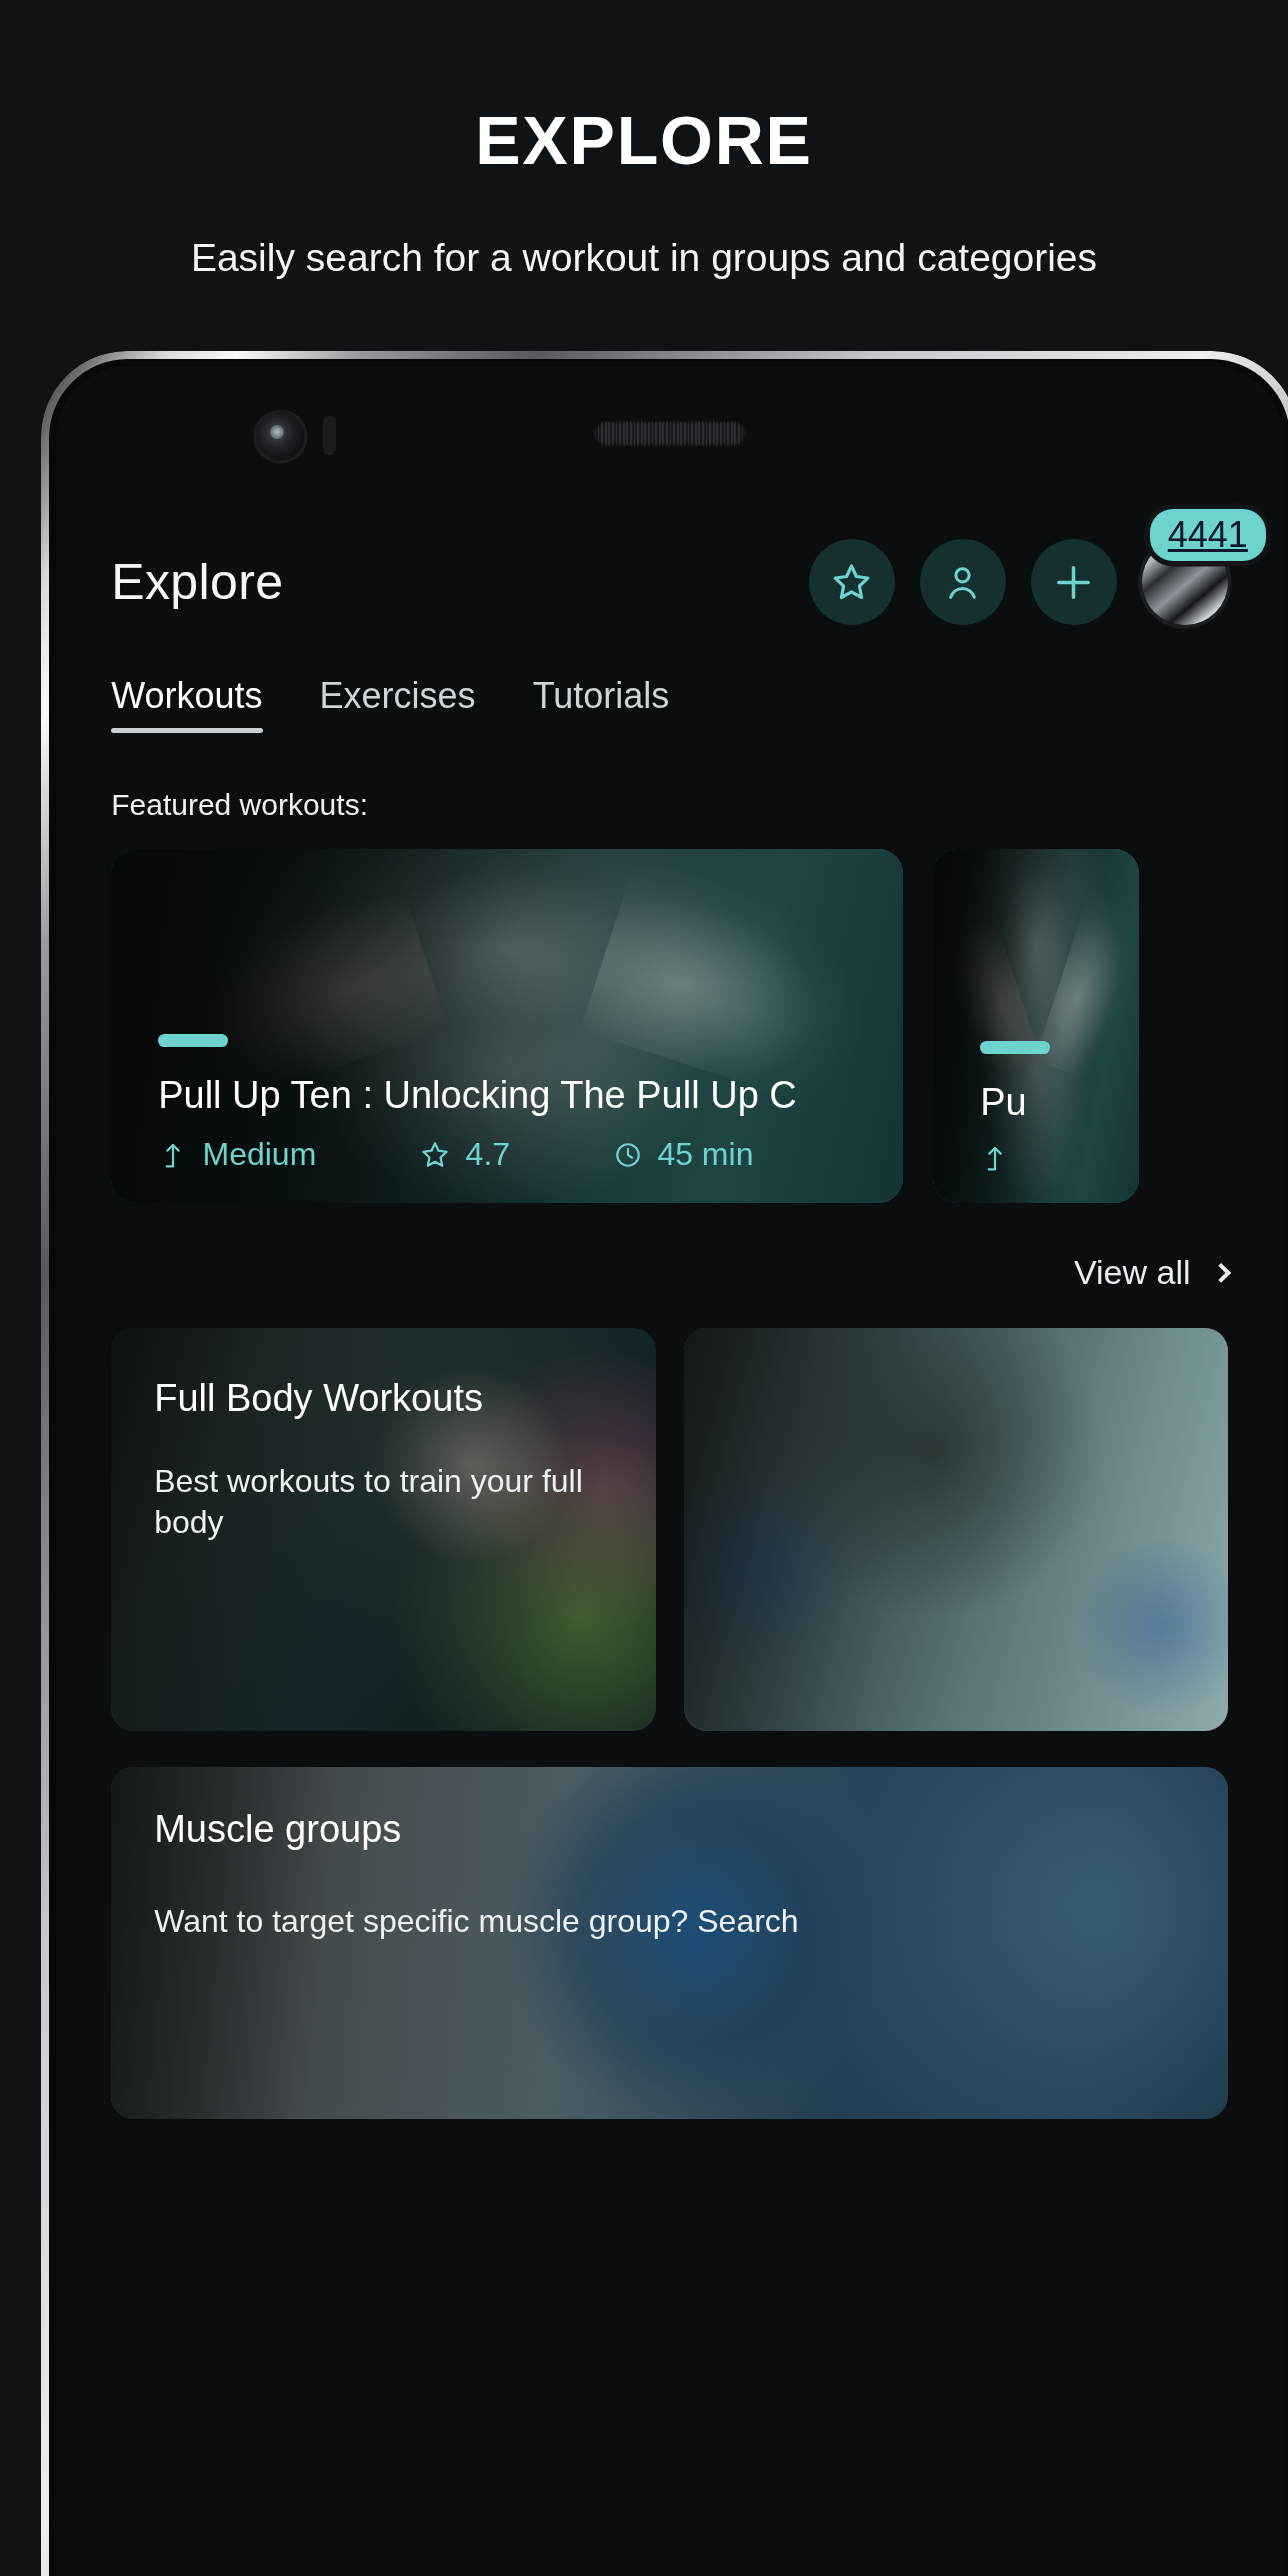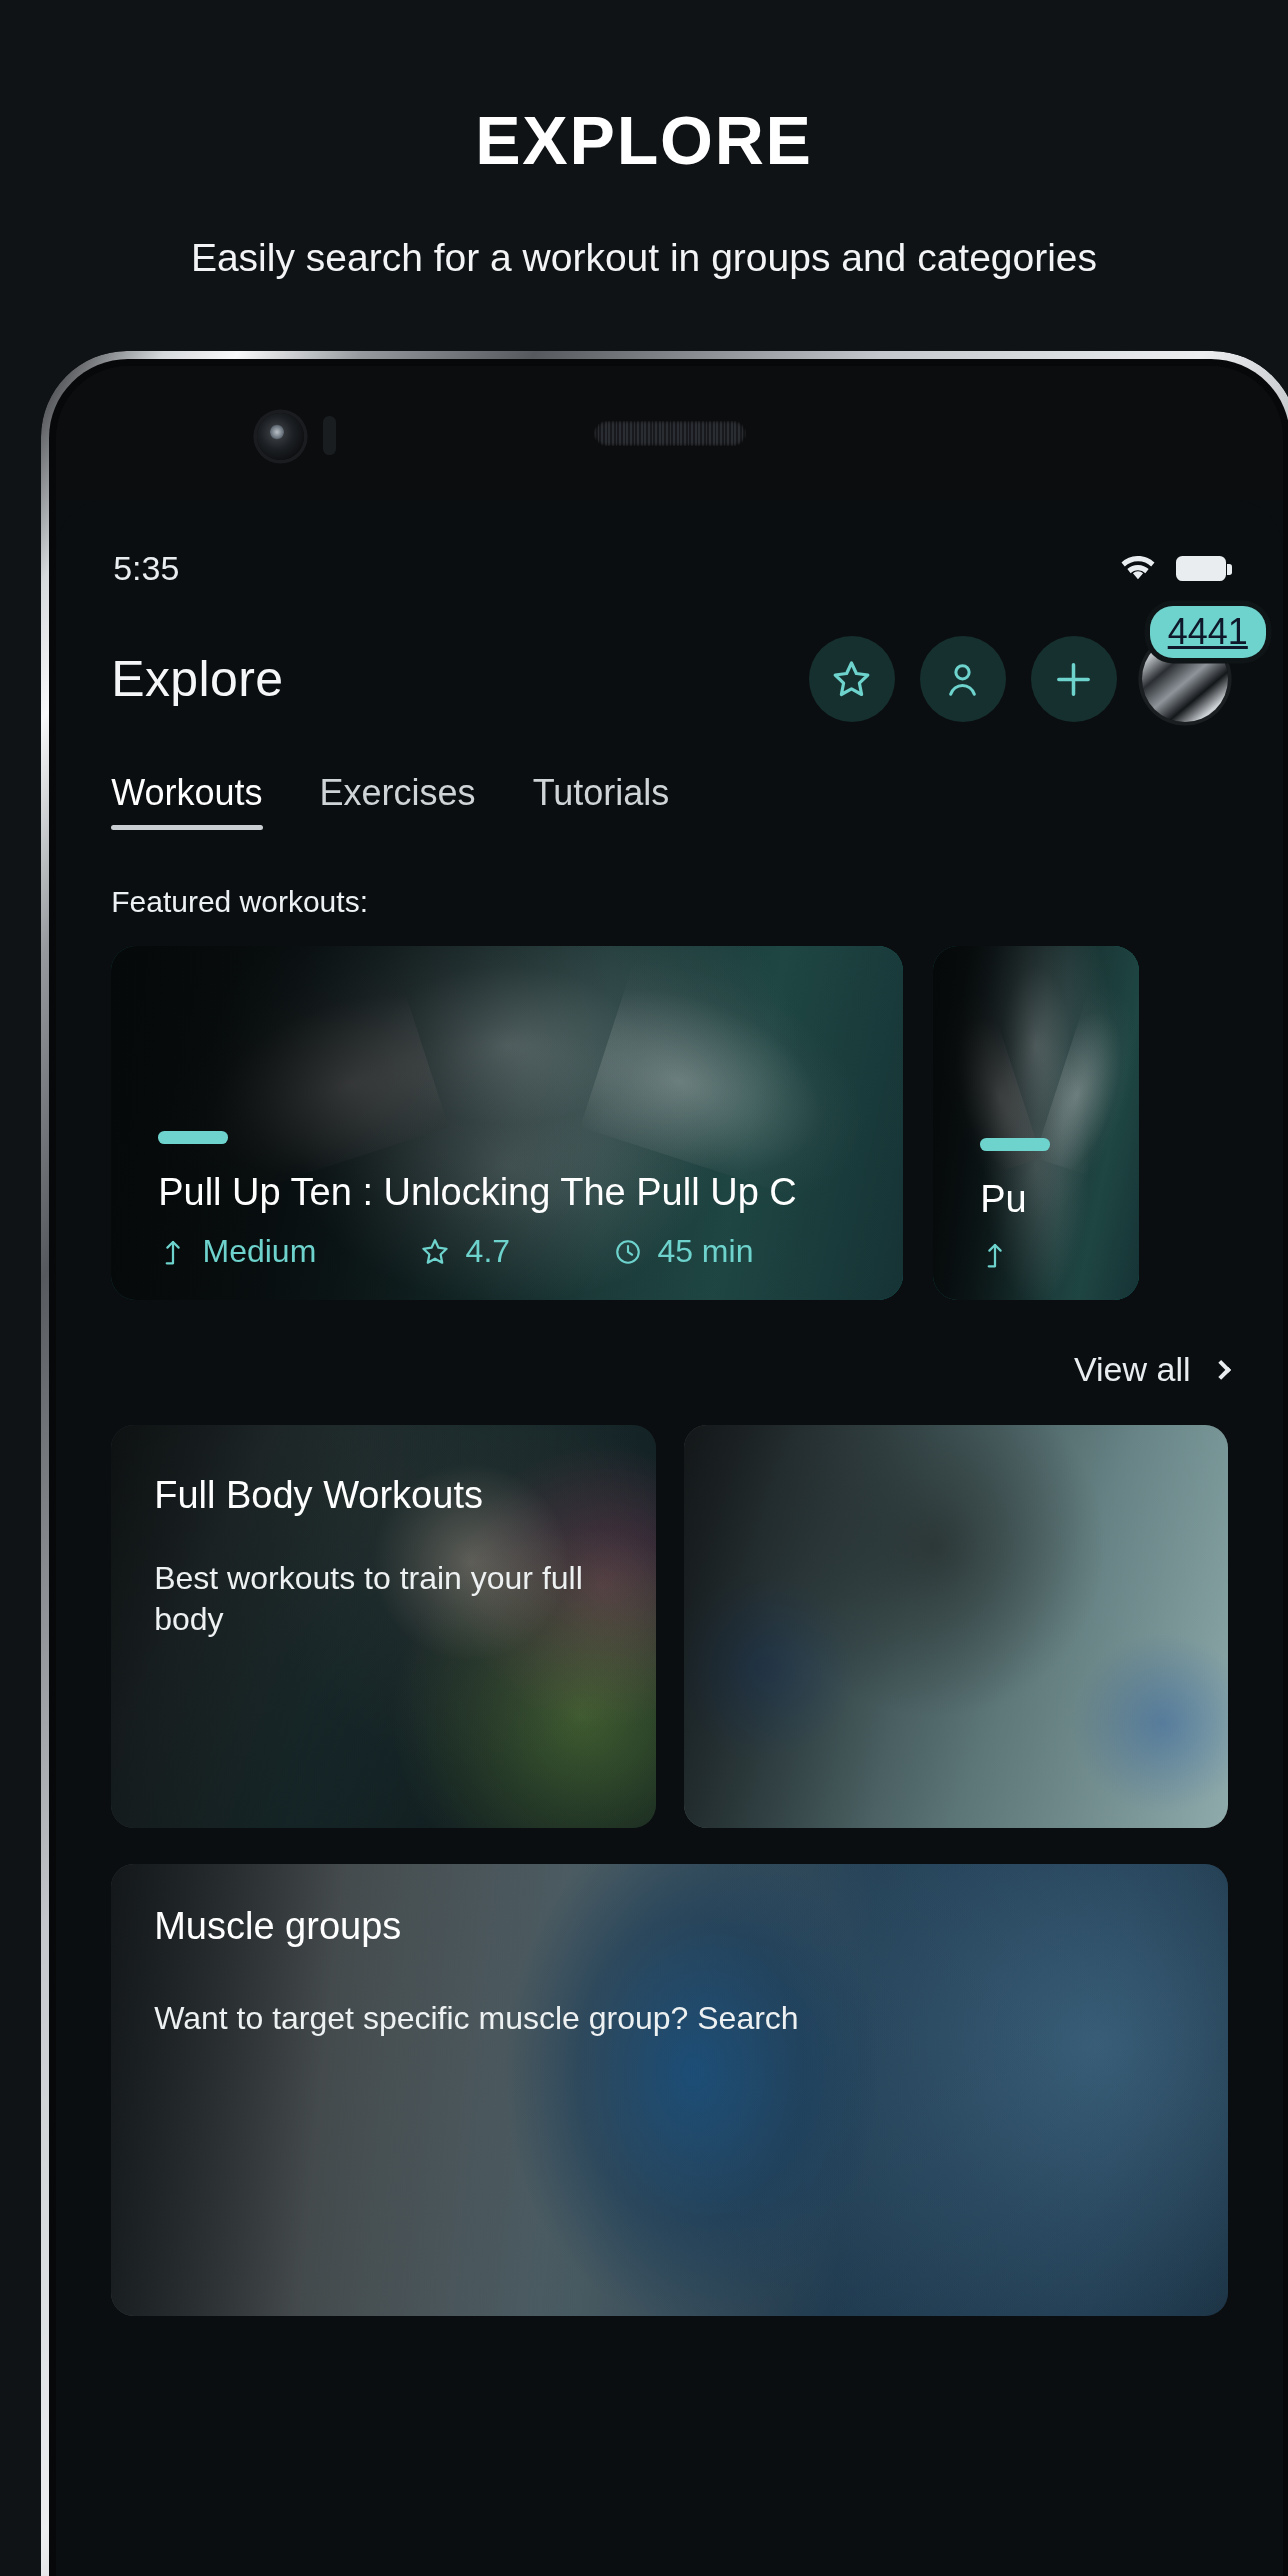--- a/index.html
+++ b/index.html
@@ -360,21 +360,21 @@
   .cat-desc {
     color:#eef1f2;
     font-size:32px;
     font-weight:400;
     line-height:1.28;
   }
 
   
   .wide-card {
     margin:36px 55px 0 55px;
-    height:452px;
+    height:352px;
     border-radius:23px;
     overflow:hidden;
     position:relative;
   }
   .wide-img {
     position:absolute; inset:0;
     background:
       radial-gradient(ellipse 24% 80% at 52% 46%, rgba(30,110,180,.85) 0%, rgba(25,80,130,.5) 42%, transparent 70%),
       radial-gradient(circle at 88% 40%, rgba(110,170,210,.5) 0%, transparent 40%),
       linear-gradient(96deg,#3b4448 0%,#9aa4a6 20%,#6e8892 44%,#274a66 66%,#1d3a52 88%,#14293a 100%);
@@ -414,31 +414,20 @@
         <div class="phone-screen">
 
           <div class="hw-strip">
             <div class="hw-cam"></div>
             <div class="hw-sensor"></div>
             <div class="hw-speaker"></div>
           </div>
 
           <div class="app">
 
-            <div class="statusbar">
-              <div class="status-time">5:35</div>
-              <div class="status-icons">
-                <svg class="ico-wifi" viewBox="0 0 24 18">
-                  <path d="M12 16.2 8.6 12.1a5.3 5.3 0 0 1 6.8 0z" fill="#e9edf0"></path>
-                  <path d="M12 10.2c-1.9 0-3.6.7-4.9 1.9L4.9 9.4A10.3 10.3 0 0 1 12 6.6c2.8 0 5.3 1.1 7.1 2.8l-2.2 2.7a7.1 7.1 0 0 0-4.9-1.9z" fill="#e9edf0"></path>
-                  <path d="M12 4.2c-3.4 0-6.5 1.3-8.8 3.5L1 5A14.9 14.9 0 0 1 12 .6C16.3.6 20.2 2.3 23 5l-2.2 2.7A12.6 12.6 0 0 0 12 4.2z" fill="#e9edf0"></path>
-                </svg>
-                <div class="ico-batt"></div>
-              </div>
-            </div>
 
             <div class="app-header">
               <div class="app-title">Explore</div>
               <div class="header-actions">
 
                 <div class="circle-btn">
                   <svg width="45" height="45" viewBox="0 0 24 24" fill="none" stroke="#6ed3cd" stroke-width="1.7" stroke-linejoin="round">
                     <path d="M12 3.2l2.6 5.6 6.1.8-4.5 4.3 1.2 6.1L12 17l-5.4 3 1.2-6.1-4.5-4.3 6.1-.8z"></path>
                   </svg>
                 </div>

